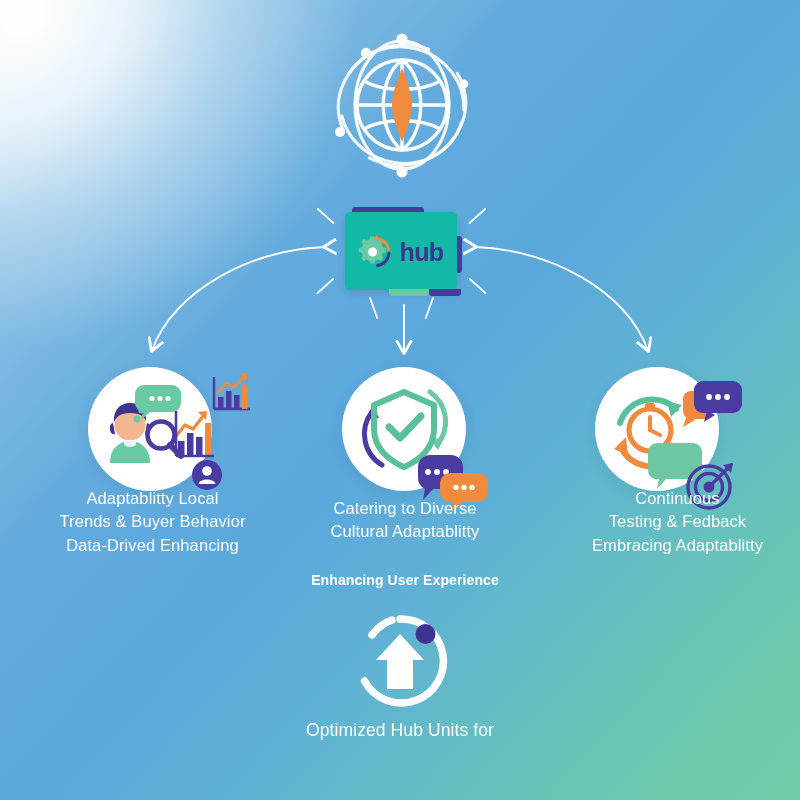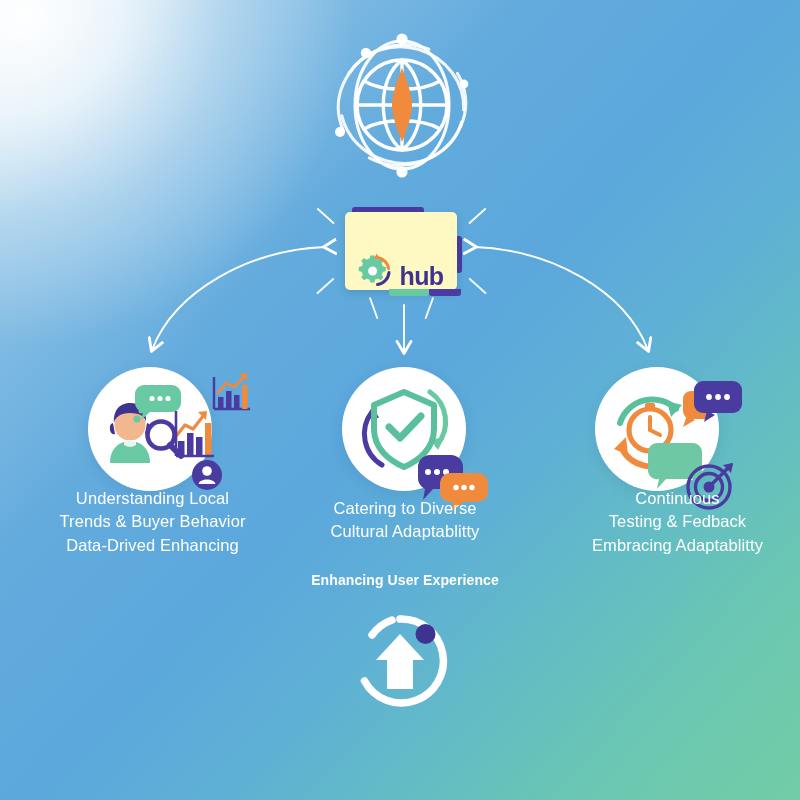--- a/index.html
+++ b/index.html
@@ -25,23 +25,23 @@
   .abs { position:absolute; }
   .txt { color:#ffffff; text-align:center; line-height:1.42; letter-spacing:.1px; }
 
   
   #globe { left:320px; top:22px; width:165px; height:166px; }
 
   
   #hubWrap { left:333px; top:205px; width:135px; height:92px; }
   #hubCard {
     position:absolute; left:12px; top:7px; width:112px; height:78px;
-    background:#fef9c3; border-radius:5px;
+    background:#14b8a6; border-radius:5px;
     box-shadow:0 3px 9px rgba(22,60,100,.18);
-    display:flex; align-items:flex-end; justify-content:center; gap:3px;
+    display:flex; align-items:center; justify-content:center; gap:3px;
   }
   .bar-top { position:absolute; left:19px; top:2px; width:72px; height:7px;
              background:#4a3ba0; border-radius:3px 3px 0 0; }
   .bar-right { position:absolute; left:122px; top:31px; width:7px; height:37px;
              background:#4a3ba0; border-radius:3px; }
   .bar-bot-g { position:absolute; left:56px; top:84px; width:40px; height:7px;
              background:#68c9a2; border-radius:0 0 3px 3px; }
   .bar-bot-p { position:absolute; left:96px; top:84px; width:32px; height:7px;
              background:#4a3ba0; border-radius:0 0 3px 3px; }
   #hubText { font-size:25px; font-weight:700; color:#3f3391; letter-spacing:-.6px;
@@ -213,21 +213,21 @@
       </g>
 
       <g transform="translate(104,93)">
         <circle cx="15" cy="15" r="15" fill="#4a3ba0"></circle>
         <circle cx="15" cy="11" r="4.8" fill="#ffffff"></circle>
         <path d="M6.5 24 C 7.5 18, 22.5 18, 23.5 24 Z" fill="#ffffff"></path>
       </g>
     </svg>
   </div>
   <div id="t1" class="abs txt">
-    <div class="line">Understanding Local</div>
+    <div class="line">Adaptablitty Local</div>
     <div class="line">Trends &amp; Buyer Behavior</div>
     <div class="line">Data-Drived Enhancing</div>
   </div>
 
   <div id="c2" class="circle"></div>
   <div class="abs" style="left:342px; top:367px; width:150px; height:140px;">
     <svg class="icon-svg" width="150" height="140" viewBox="0 0 150 140">
 
       <path d="M88 25 A 36 36 0 0 1 95 78" fill="none" stroke="#68c9a2" stroke-width="5" stroke-linecap="round"></path>
       <path d="M89 72 L96 83 L102 71 Z" fill="#68c9a2"></path>
@@ -311,15 +311,16 @@
 
   <div id="bottomIcon" class="abs">
     <svg class="icon-svg" width="96" height="96" viewBox="0 0 96 96">
       <path d="M48 6 A 42 42 0 1 1 12.5 68" fill="none" stroke="#ffffff" stroke-width="7.5" stroke-linecap="round"></path>
       <path d="M20 22 A 42 42 0 0 1 40 7" fill="none" stroke="#ffffff" stroke-width="7.5" stroke-linecap="round"></path>
       <path d="M48 21 L72 47 H61 V76 H35 V47 H24 Z" fill="#ffffff"></path>
       <circle cx="73.5" cy="21" r="10" fill="#3f3391"></circle>
     </svg>
   </div>
   <div id="bottomTitle" class="abs txt">
+    <div>Optimized Hub Units for</div>
   </div>
 
 </div>
 
 </body></html>

